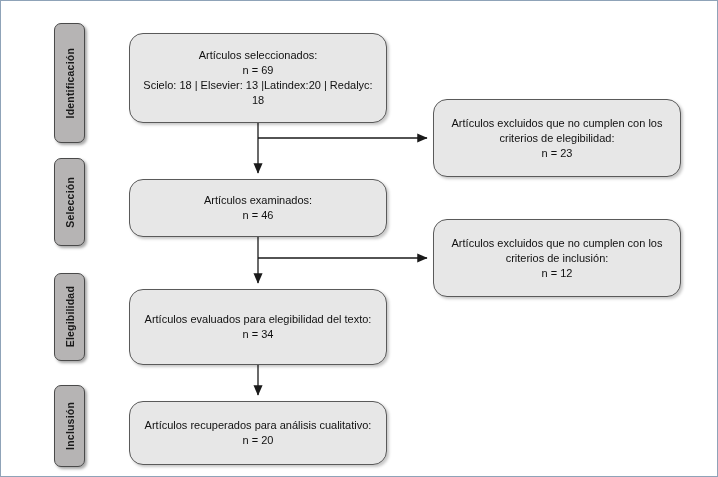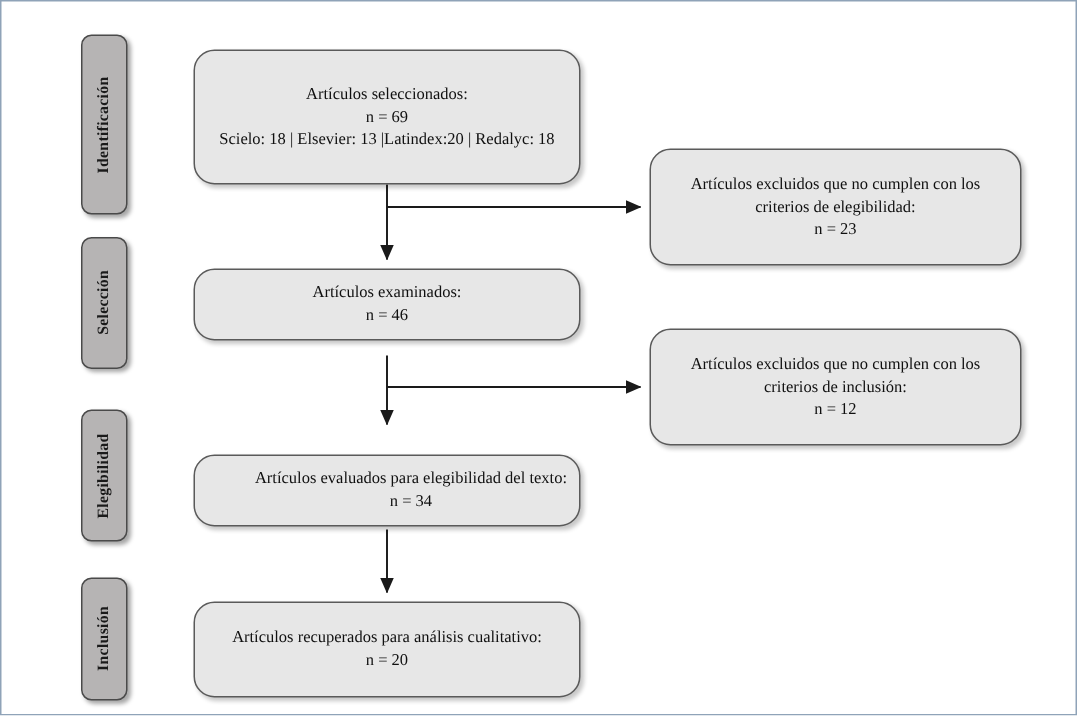--- a/index.html
+++ b/index.html
@@ -12,21 +12,20 @@
     font-family: "Liberation Sans", sans-serif;
   }
   #diagram {
     position: relative;
     width: 718px;
     height: 477px;
     background: #ffffff;
     border: 1px solid #8fa3b8;
     box-sizing: border-box;
     overflow: hidden;
-    font-family: Liberation Serif, serif;
   }
 
   
   .stage-tab {
     position: absolute;
     background: #b6b4b4;
     border: 1px solid #4a4a4a;
     border-radius: 7px;
     box-shadow: 2px 2px 3px rgba(0,0,0,0.35);
     box-sizing: border-box;
@@ -117,26 +116,26 @@
   <div class="stage-tab" style="left:53px; top:384px; width:31px; height:82px;">
     <span class="stage-label">Inclusión</span>
   </div>
 
   <div class="flow-box" style="left:128px; top:32px; width:258px; height:90px;">
     <span class="box-text">Artículos seleccionados:
 n = 69
 Scielo: 18 | Elsevier: 13 |Latindex:20 | Redalyc: 18</span>
   </div>
 
-  <div class="flow-box" style="left:128px; top:178px; width:258px; height:48px;">
+  <div class="flow-box" style="left:128px; top:178px; width:258px; height:58px;">
     <span class="box-text">Artículos examinados:
 n = 46</span>
   </div>
 
-  <div class="flow-box" style="left:128px; top:302px; width:258px; height:48px;justify-content:flex-end;">
+  <div class="flow-box" style="left:128px; top:288px; width:258px; height:76px;">
     <span class="box-text">Artículos evaluados para elegibilidad del texto:
 n = 34</span>
   </div>
 
   <div class="flow-box" style="left:128px; top:400px; width:258px; height:64px;">
     <span class="box-text">Artículos recuperados para análisis  cualitativo:
 n = 20</span>
   </div>
 
   <div class="flow-box" style="left:432px; top:98px; width:248px; height:78px;">

